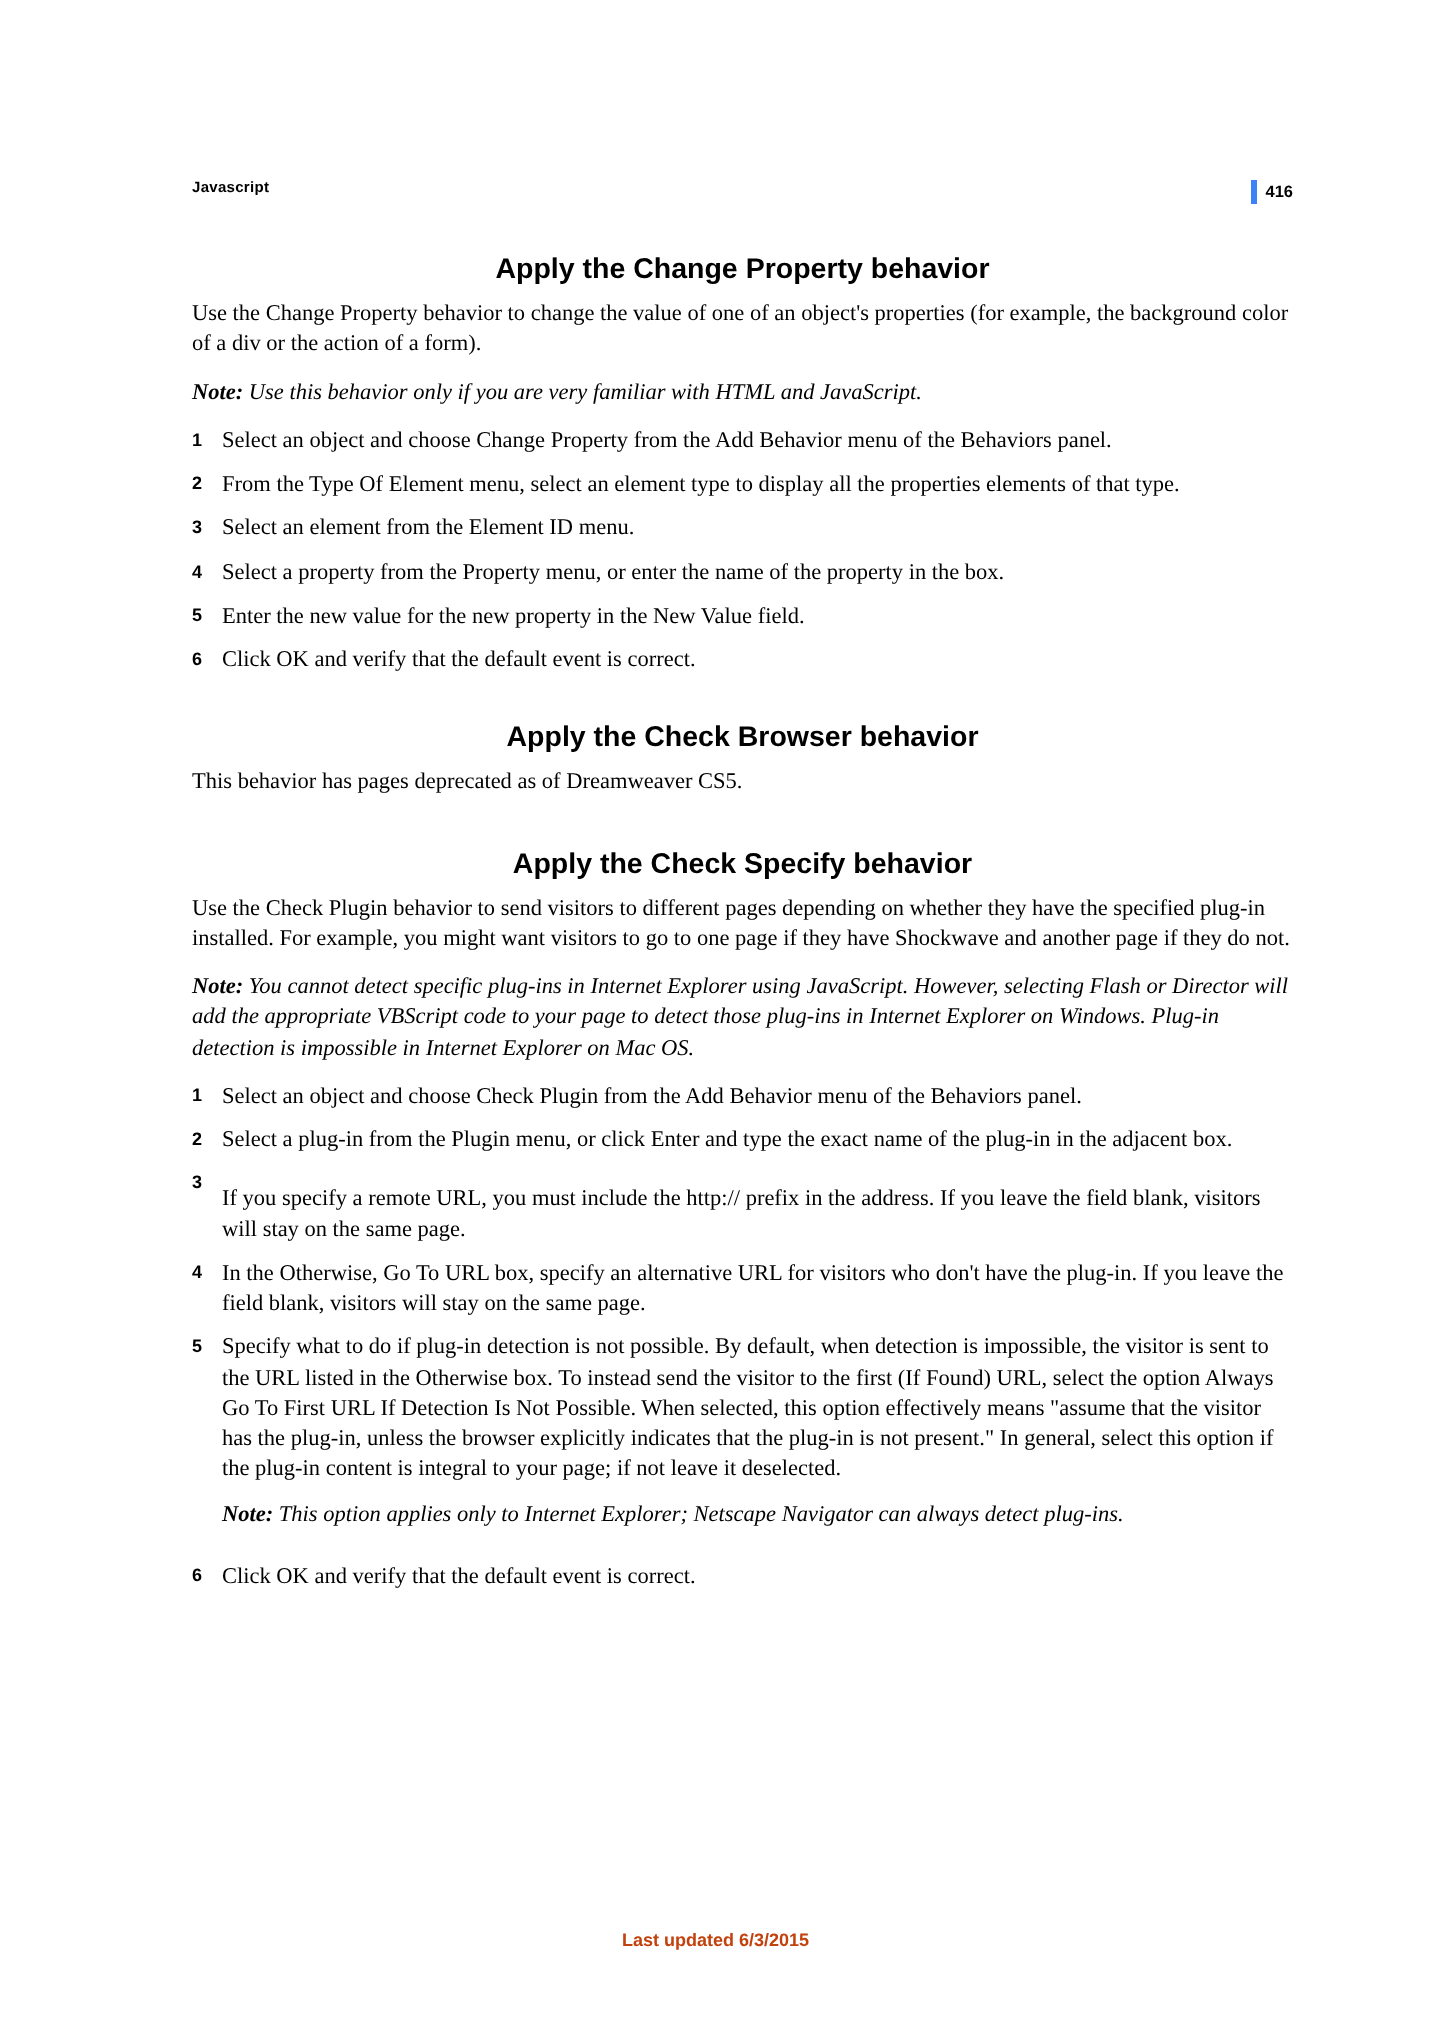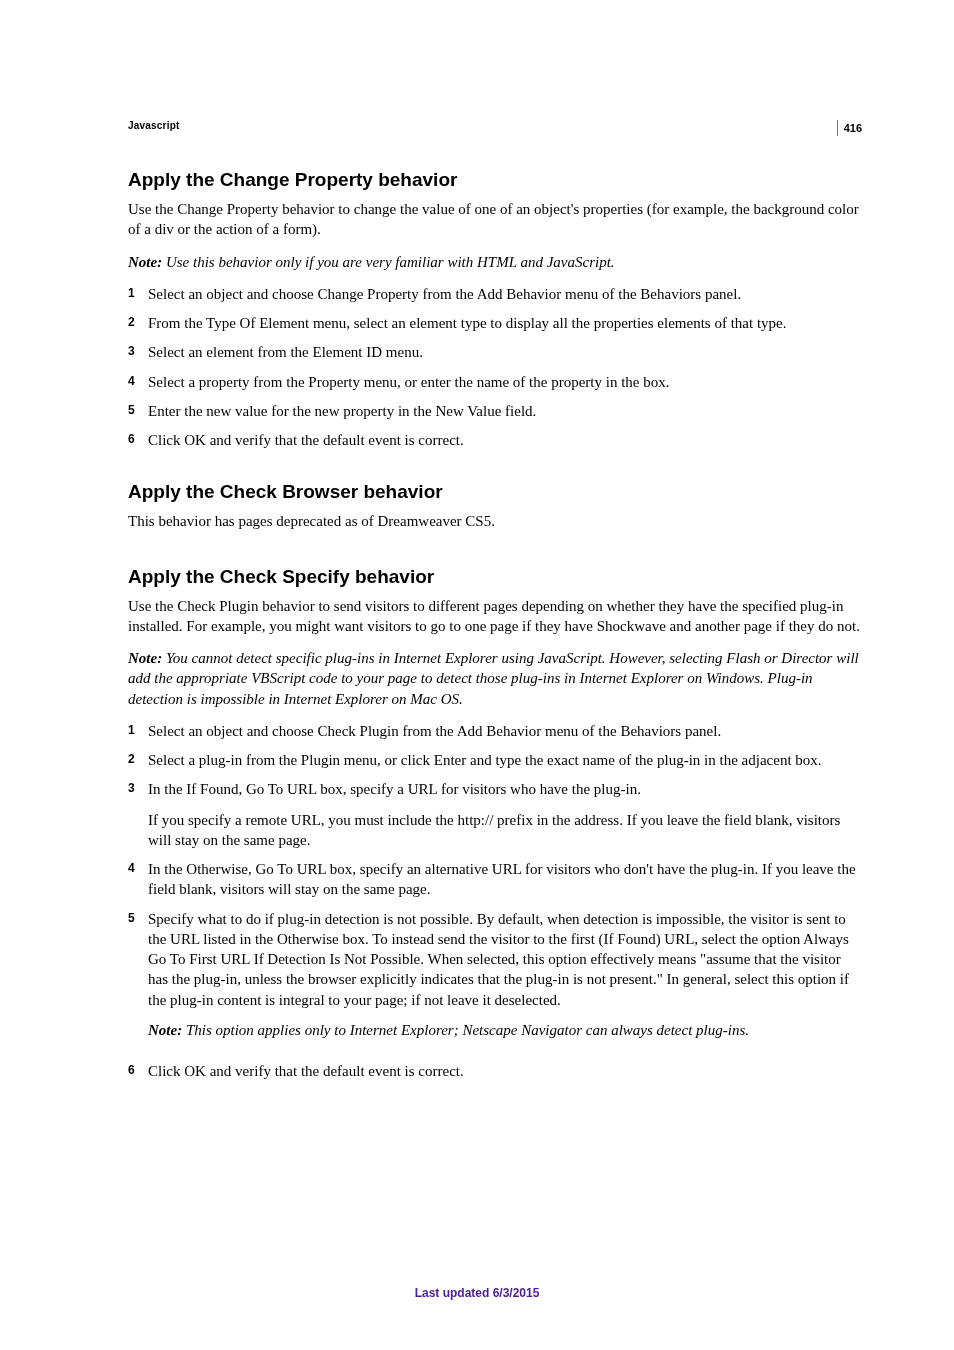--- a/index.html
+++ b/index.html
@@ -13,38 +13,39 @@
     width: 954px;
     height: 1350px;
     position: relative;
     box-sizing: border-box;
     padding: 120px 92px 60px 128px;
   }
   .page-number-wrap {
     position: absolute;
     top: 120px;
     right: 92px;
-    border-left: 1px solid #3b82f6;
+    border-left: 4px solid #3b82f6;
     padding: 2px 0 2px 6px;
     font-family: "Myriad Pro", Arial, Helvetica, sans-serif;
     font-size: 11px;
     font-weight: 700;
   }
   .chapter {
     font-family: "Myriad Pro", Arial, Helvetica, sans-serif;
     font-size: 10px;
     font-weight: 700;
     letter-spacing: 0.2px;
     margin-bottom: 38px;
   }
   .h2 {
     font-family: "Myriad Pro", Arial, Helvetica, sans-serif;
     font-weight: 700;
     font-size: 19px;
     margin: 0 0 8px 0;
+    text-align: center;
   }
   .para {
     font-size: 15px;
     line-height: 1.35;
     margin: 0 0 12px 0;
   }
   .note {
     font-size: 15px;
     font-style: italic;
     line-height: 1.35;
@@ -84,21 +85,21 @@
   }
   .footer {
     position: absolute;
     bottom: 50px;
     left: 0;
     right: 0;
     text-align: center;
     font-family: "Myriad Pro", Arial, Helvetica, sans-serif;
     font-weight: 700;
     font-size: 12px;
-    color: #4c1d95;
+    color: #c2410c;
   }
 </style>
 </head>
 <body>
 
 <div class="page">
 
   <div class="page-number-wrap">
     <span>416</span>
   </div>
@@ -156,21 +157,20 @@
     </li>
     <li>
       <span class="step-num">2</span>
       <div class="step-body">
         <div>Select a plug-in from the Plugin menu, or click Enter and type the exact name of the plug-in in the adjacent box.</div>
       </div>
     </li>
     <li>
       <span class="step-num">3</span>
       <div class="step-body">
-        <div>In the If Found, Go To URL box, specify a URL for visitors who have the plug-in.</div>
         <div class="sub">If you specify a remote URL, you must include the http:// prefix in the address. If you leave the field blank, visitors will stay on the same page.</div>
       </div>
     </li>
     <li>
       <span class="step-num">4</span>
       <div class="step-body">In the Otherwise, Go To URL box, specify an alternative URL for visitors who don't have the plug-in. If you leave the field blank, visitors will stay on the same page.</div>
     </li>
     <li>
       <span class="step-num">5</span>
       <div class="step-body">

